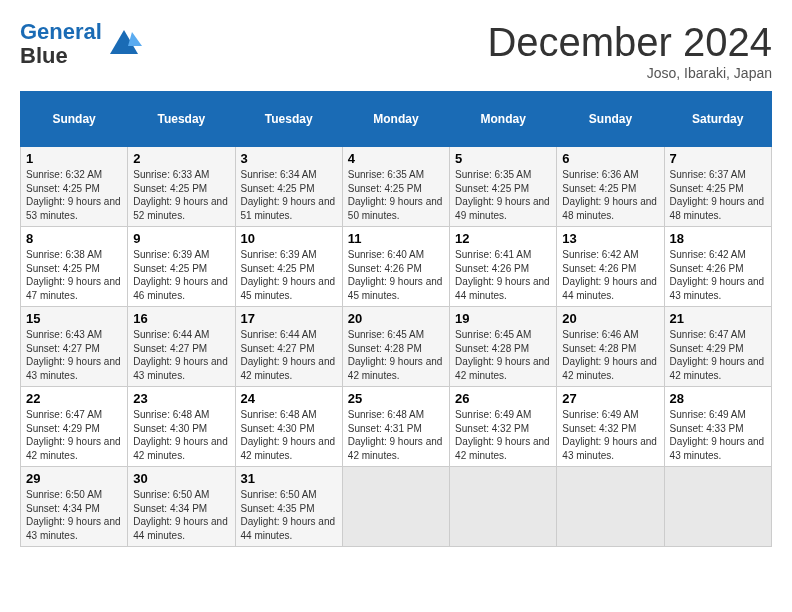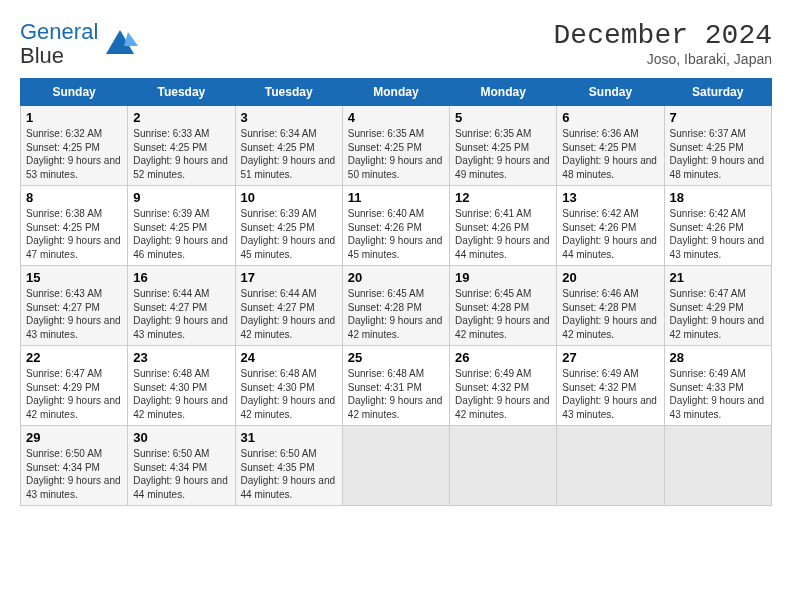--- a/index.html
+++ b/index.html
@@ -15,54 +15,53 @@
       justify-content: space-between;
       align-items: flex-start;
       margin-bottom: 10px;
     }
     .logo {
       display: flex;
       align-items: center;
     }
     .logo-text {
       font-size: 22px;
-      font-weight: normal;
+      font-weight: bold;
       color: #333;
       line-height: 1.1;
     }
     .logo-text span {
       color: #1a6bb5;
     }
     .logo-icon {
       width: 36px;
       height: 36px;
       margin-left: 4px;
     }
     .title-block {
       text-align: right;
     }
     .month-title {
-      font-size: 28px;
+      font-size: 40px;
       font-weight: normal;
       color: #333;
-      font-family: Liberation Mono, monospace;
     }
     .subtitle {
       font-size: 14px;
       color: #555;
     }
     table {
       width: 100%;
       border-collapse: collapse;
       font-size: 11px;
     }
     thead tr th {
       background: #1a6bb5;
       color: #fff;
-      padding: 6px 4px;
+      padding: 20px 4px;
       font-size: 12px;
       font-weight: bold;
       border: 1px solid #1a6bb5;
     }
     tbody tr td {
       border: 1px solid #ccc;
       vertical-align: top;
       padding: 4px 5px;
       height: 80px;
       width: 108px;

